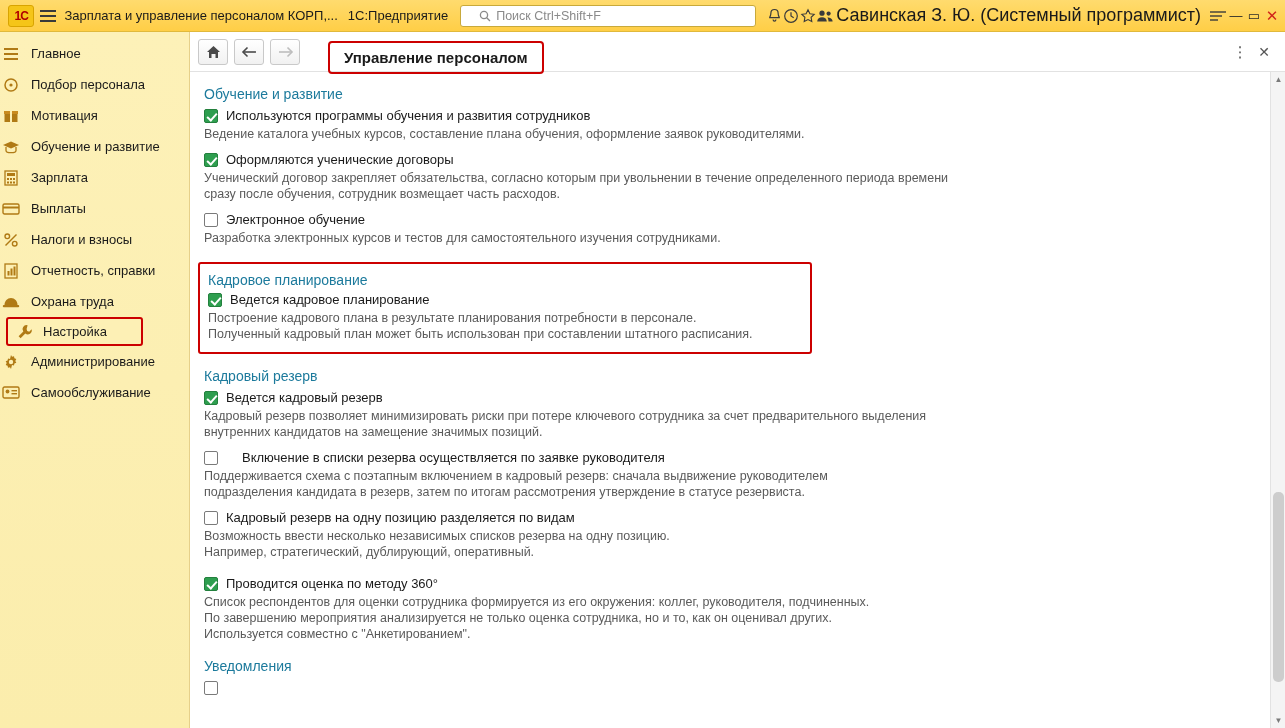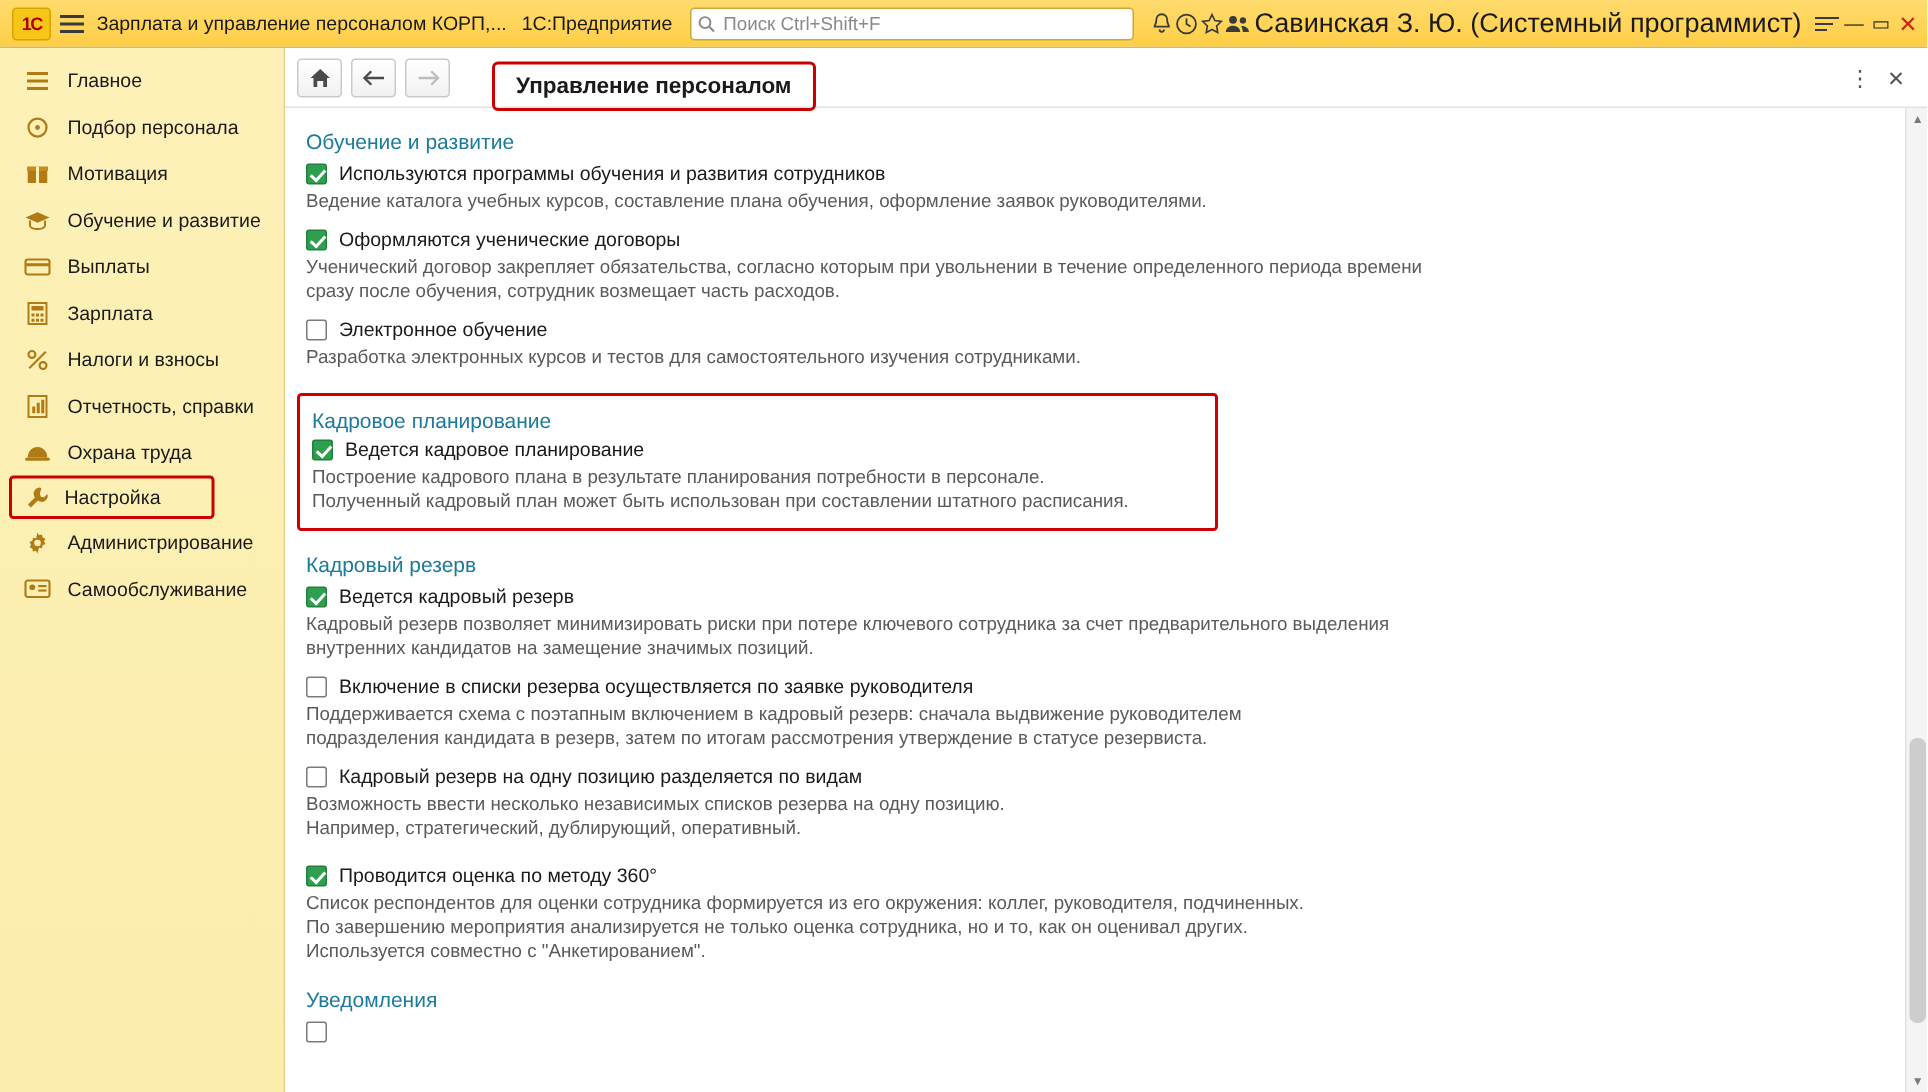--- a/index.html
+++ b/index.html
@@ -47,21 +47,21 @@
   .app-sub {
     font-size: 13px; color: #1a1a1a; white-space: nowrap; margin-right: 12px;
   }
   .searchbox {
     flex: 0 0 296px;
     height: 22px;
     background: #fff;
     border: 1px solid #c8a93b;
     border-radius: 3px;
     display: flex; align-items: center;
-    padding: 0 4px;
+    padding: 0 18px;
     margin-right: 10px;
     text-align: right;
   }
   .searchbox .txt { color: #8a8a8a; font-size: 12.5px; margin-left: 5px; }
   .tb-spacer { flex: 1 1 auto; }
   .tb-icon {
     width: 26px; height: 24px;
     display: flex; align-items: center; justify-content: center;
     cursor: pointer; color: #3a3a3a;
   }
@@ -77,21 +77,21 @@
   .sidebar {
     position: absolute; left: 0; top: 32px;
     width: 190px; height: 696px;
     background: #fdf0b5;
     background: linear-gradient(#fdf1b8, #fbedac);
     border-right: 1px solid #e6d08a;
     padding-top: 6px;
   }
   .side-item {
     display: flex; align-items: center;
-    height: 31px; padding-left: 14px;
+    height: 31px; 
     cursor: pointer; position: relative;
     font-size: 13px; color: #1a1a1a;
   }
   .side-item .ico {
     width: 22px; height: 20px;
     display: flex; align-items: center; justify-content: center;
     margin-right: 9px; color: #b07a15;
   }
   .side-item.highlight {
     border: 2px solid #cc0000;
@@ -283,47 +283,47 @@
       <span>Мотивация</span>
     </div>
     <div class="side-item">
       <span class="ico">
           <svg width="18" height="14" viewBox="0 0 18 14">
             <path d="M9 1.5L17 5l-8 3.5L1 5z" fill="#b07a15"></path>
             <path d="M4 7v3.5c0 1.2 2.2 2.2 5 2.2s5-1 5-2.2V7" fill="none" stroke="#b07a15" stroke-width="1.3"></path>
           </svg>
         </span>
       <span>Обучение и развитие</span>
-    </div>
-    <div class="side-item">
-      <span class="ico">
-          <svg width="18" height="13" viewBox="0 0 18 13">
-            <rect x="1" y="2" width="16" height="10" rx="1.5" fill="none" stroke="#b07a15" stroke-width="1.4"></rect>
-            <rect x="1" y="4.5" width="16" height="2" fill="#b07a15"></rect>
-          </svg>
-        </span>
-      <span>Выплаты</span>
     </div>
     <div class="side-item">
       <span class="ico">
           <svg width="14" height="16" viewBox="0 0 14 16">
             <rect x="1" y="1" width="12" height="14" fill="none" stroke="#b07a15" stroke-width="1.3"></rect>
             <rect x="3" y="3" width="8" height="3" fill="#b07a15"></rect>
             <rect x="3" y="8" width="2" height="2" fill="#b07a15"></rect>
             <rect x="6" y="8" width="2" height="2" fill="#b07a15"></rect>
             <rect x="9" y="8" width="2" height="2" fill="#b07a15"></rect>
             <rect x="3" y="11.5" width="2" height="2" fill="#b07a15"></rect>
             <rect x="6" y="11.5" width="2" height="2" fill="#b07a15"></rect>
             <rect x="9" y="11.5" width="2" height="2" fill="#b07a15"></rect>
           </svg>
         </span>
       <span>Зарплата</span>
     </div>
     <div class="side-item">
       <span class="ico">
+          <svg width="18" height="13" viewBox="0 0 18 13">
+            <rect x="1" y="2" width="16" height="10" rx="1.5" fill="none" stroke="#b07a15" stroke-width="1.4"></rect>
+            <rect x="1" y="4.5" width="16" height="2" fill="#b07a15"></rect>
+          </svg>
+        </span>
+      <span>Выплаты</span>
+    </div>
+    <div class="side-item">
+      <span class="ico">
           <svg width="16" height="16" viewBox="0 0 16 16">
             <circle cx="4.3" cy="4.3" r="2.3" fill="none" stroke="#b07a15" stroke-width="1.4"></circle>
             <circle cx="11.7" cy="11.7" r="2.3" fill="none" stroke="#b07a15" stroke-width="1.4"></circle>
             <line x1="2.5" y1="13.5" x2="13.5" y2="2.5" stroke="#b07a15" stroke-width="1.4"></line>
           </svg>
         </span>
       <span>Налоги и взносы</span>
     </div>
     <div class="side-item">
       <span class="ico">
@@ -439,21 +439,21 @@
 
         <div class="group">
           <div class="sect-title">Кадровый резерв</div>
 
           <div class="chk-row">
             <span class="chk on"></span>
             <span class="chk-label">Ведется кадровый резерв</span>
           </div>
           <div class="desc" style="max-width:760px;">Кадровый резерв позволяет минимизировать риски при потере ключевого сотрудника за счет предварительного выделения внутренних кандидатов на замещение значимых позиций.</div>
 
-          <div class="chk-row" style="margin-top:10px;">
+          <div class="chk-row" style="margin-top:10px;gap:16px;">
             <span class="chk"></span>
             <span class="chk-label">Включение в списки резерва осуществляется по заявке руководителя</span>
           </div>
           <div class="desc" style="max-width:700px;">Поддерживается схема с поэтапным включением в кадровый резерв: сначала выдвижение руководителем подразделения кандидата в резерв, затем по итогам рассмотрения утверждение в статусе резервиста.</div>
 
           <div class="chk-row" style="margin-top:10px;">
             <span class="chk"></span>
             <span class="chk-label">Кадровый резерв на одну позицию разделяется по видам</span>
           </div>
           <div class="desc" style="white-space:pre-line;">Возможность ввести несколько независимых списков резерва на одну позицию.

